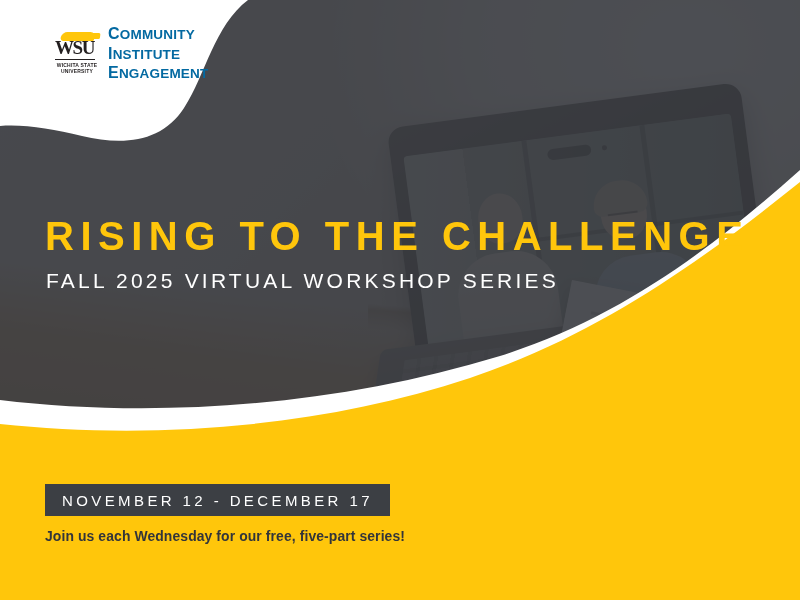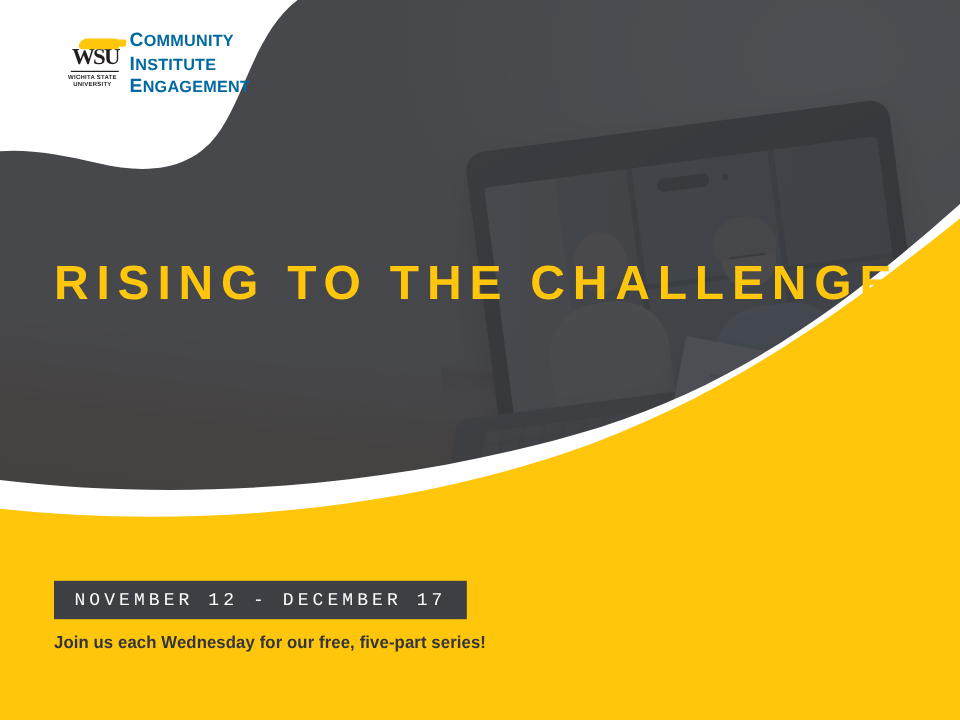--- a/index.html
+++ b/index.html
@@ -266,21 +266,20 @@
   .date-pill {
     position: absolute;
     left: 45px;
     top: 484px;
     height: 32px;
     padding: 0 17px;
     background: #3C3F44;
     display: flex;
     align-items: center;
     box-sizing: border-box;
-    font-family: Liberation Mono, monospace;
   }
   .date-pill span {
     font-size: 15px;
     font-weight: normal;
     letter-spacing: 3.4px;
     color: #ffffff;
     white-space: nowrap;
     line-height: 1;
   }
   .tagline {
@@ -303,21 +302,21 @@
     left: 55px;
     top: 24px;
     display: flex;
     align-items: center;
     gap: 9px;
   }
   .logo-mark {
     width: 44px;
     display: flex;
     flex-direction: column;
-    align-items: flex-end;
+    align-items: flex-start;
   }
   .wsu-wordmark {
     font-family: "Liberation Serif", serif;
     font-weight: bold;
     font-size: 19px;
     letter-spacing: -1.4px;
     color: #231f20;
     line-height: 1;
     position: relative;
     padding-top: 5px;
@@ -454,19 +453,20 @@
       <div class="logo-uni">WICHITA STATE UNIVERSITY</div>
     </div>
     <div class="logo-text">
       <div>Community</div>
       <div>Institute</div>
       <div>Engagement</div>
     </div>
   </div>
 
   <div class="headline">RISING TO THE CHALLENGE</div>
+  <div class="subhead">FALL 2025 VIRTUAL WORKSHOP SERIES</div>
 
   <div class="date-pill">
     <span>NOVEMBER 12 - DECEMBER 17</span>
   </div>
   <div class="tagline">Join us each Wednesday for our free, five-part series!</div>
 
 </div>
 
 </body></html>

